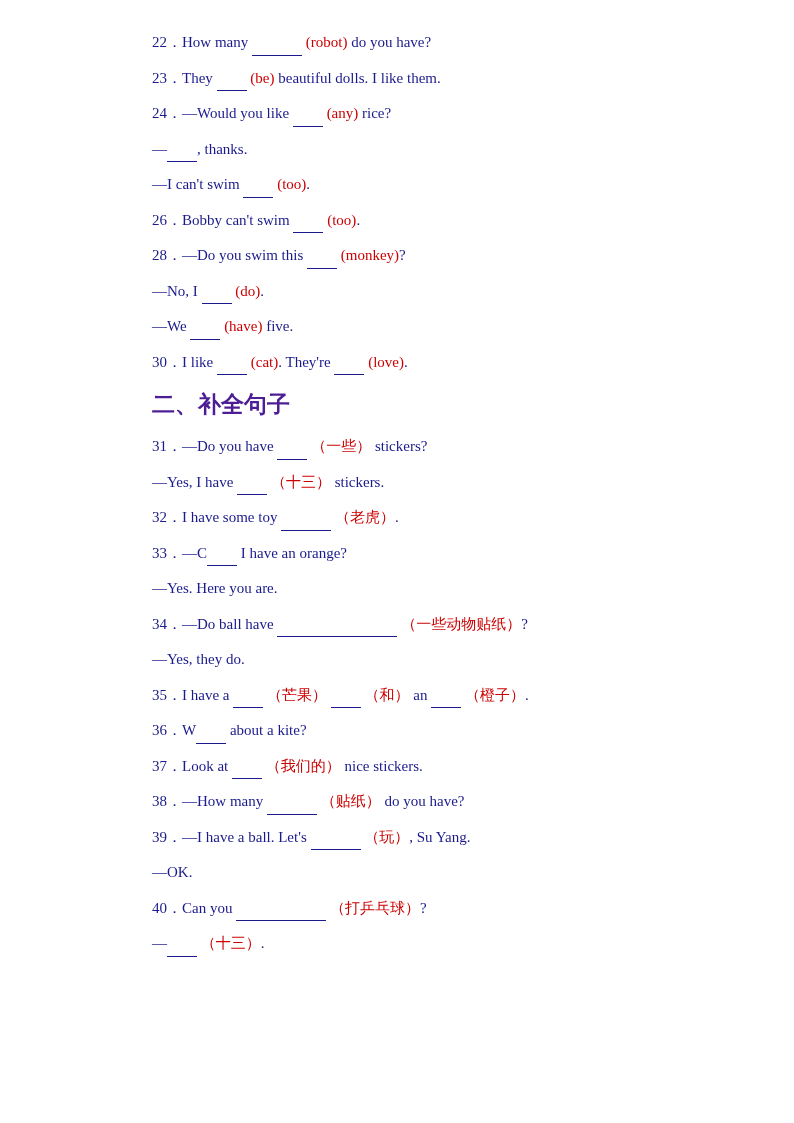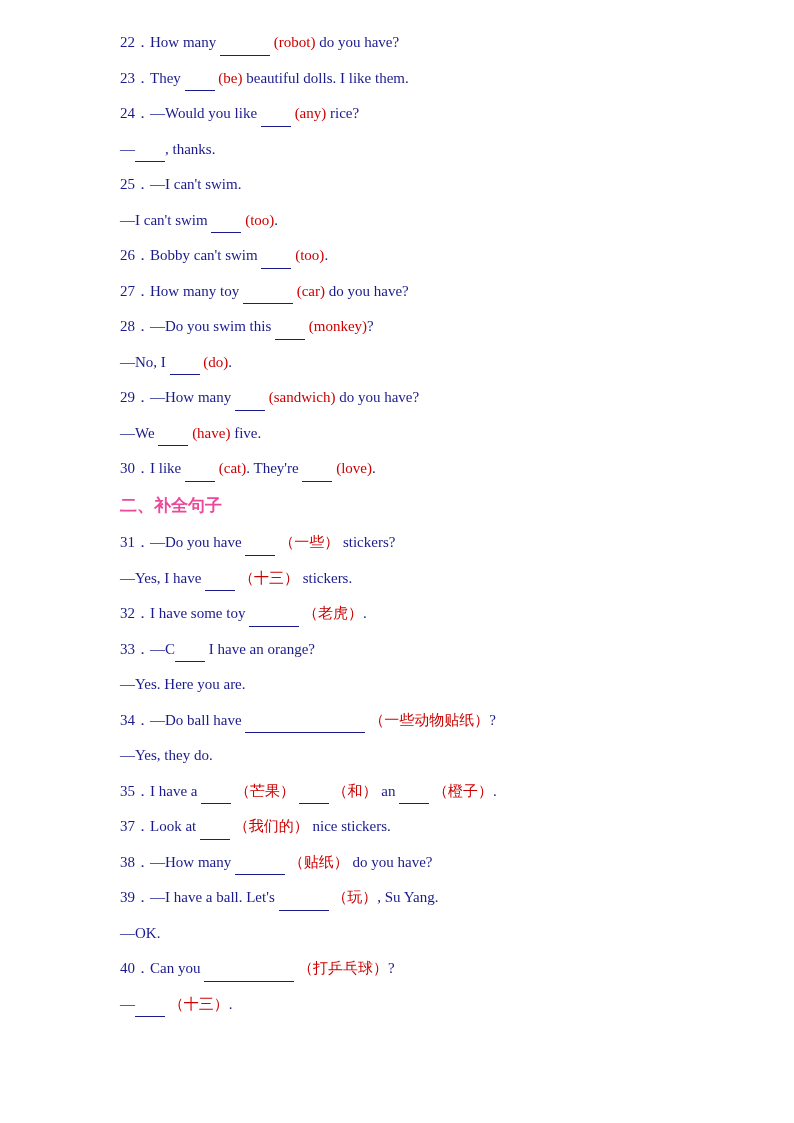--- a/index.html
+++ b/index.html
@@ -11,71 +11,70 @@
       background: #ffffff;
       font-family: "SimSun", "宋体", serif;
       font-size: 15px;
       color: #1a1a8c;
       width: 794px;
       min-height: 1123px;
       padding: 30px 100px 40px 120px;
     }
     .question-list {
       list-style: none;
+      margin-left: 32px;
     }
     .question-item {
       margin-bottom: 10px;
       line-height: 1.7;
     }
     .blank {
       display: inline-block;
       border-bottom: 1px solid #1a1a8c;
       min-width: 40px;
       height: 16px;
       vertical-align: bottom;
     }
     .blank-short { min-width: 30px; }
     .blank-medium { min-width: 50px; }
     .blank-long { min-width: 90px; }
     .blank-xlong { min-width: 120px; }
     .hint {
       color: #cc0000;
     }
     .section-title {
-      font-size: 17px;
+      font-size: 23px;
       font-weight: bold;
-      color: #ec4899;
+      color: #4c1d95;
       margin: 14px 0 8px 0;
     }
   </style>
 </head>
 <body>
 
 <ul class="question-list">
 <li class="question-item"><span>22．</span><span>How many </span><span class="blank blank-medium"></span><span> </span><span class="hint">(robot)</span><span> do you have?</span></li>
     <li class="question-item"><span>23．</span><span>They </span><span class="blank blank-short"></span><span> </span><span class="hint">(be)</span><span> beautiful dolls. I like them.</span></li>
     <li class="question-item"><span>24．</span><span>—Would you like </span><span class="blank blank-short"></span><span> </span><span class="hint">(any)</span><span> rice?</span></li>
     <li class="question-item"><span>—</span><span class="blank blank-short"></span><span>, thanks.</span></li>
-    <li class="question-item"><span>25．</span><span>—I can't swim.</span></li>
     <li class="question-item"><span>—</span><span>I can't swim </span><span class="blank blank-short"></span><span> </span><span class="hint">(too)</span><span>.</span></li>
     <li class="question-item"><span>26．</span><span>Bobby can't swim </span><span class="blank blank-short"></span><span> </span><span class="hint">(too)</span><span>.</span></li>
-    <li class="question-item"><span>27．</span><span>How many toy </span><span class="blank blank-medium"></span><span> </span><span class="hint">(car)</span><span> do you have?</span></li>
     <li class="question-item"><span>28．</span><span>—Do you swim this </span><span class="blank blank-short"></span><span> </span><span class="hint">(monkey)</span><span>?</span></li>
     <li class="question-item"><span>—</span><span>No, I </span><span class="blank blank-short"></span><span> </span><span class="hint">(do)</span><span>.</span></li>
-    <li class="question-item"><span>29．</span><span>—How many </span><span class="blank blank-short"></span><span> </span><span class="hint">(sandwich)</span><span> do you have?</span></li>
     <li class="question-item"><span>—</span><span>We </span><span class="blank blank-short"></span><span> </span><span class="hint">(have)</span><span> five.</span></li>
     <li class="question-item"><span>30．</span><span>I like </span><span class="blank blank-short"></span><span> </span><span class="hint">(cat)</span><span>. They're </span><span class="blank blank-short"></span><span> </span><span class="hint">(love)</span><span>.</span></li>
     <li class="question-item"><span class="section-title">二、补全句子</span></li>
     <li class="question-item"><span>31．</span><span>—Do you have </span><span class="blank blank-short"></span><span> </span><span class="hint">（一些）</span><span> stickers?</span></li>
     <li class="question-item"><span>—</span><span>Yes, I have </span><span class="blank blank-short"></span><span> </span><span class="hint">（十三）</span><span> stickers.</span></li>
     <li class="question-item"><span>32．</span><span>I have some toy </span><span class="blank blank-medium"></span><span> </span><span class="hint">（老虎）</span><span>.</span></li>
     <li class="question-item"><span>33．</span><span>—C</span><span class="blank blank-short"></span><span> I have an orange?</span></li>
     <li class="question-item"><span>—</span><span>Yes. Here you are.</span></li>
     <li class="question-item"><span>34．</span><span>—Do ball have </span><span class="blank blank-xlong"></span><span> </span><span class="hint">（一些动物贴纸）</span><span>?</span></li>
     <li class="question-item"><span>—</span><span>Yes, they do.</span></li>
     <li class="question-item"><span>35．</span><span>I have a </span><span class="blank blank-short"></span><span> </span><span class="hint">（芒果）</span><span> </span><span class="blank blank-short"></span><span> </span><span class="hint">（和）</span><span> an </span><span class="blank blank-short"></span><span> </span><span class="hint">（橙子）</span><span>.</span></li>
+    <li class="question-item"><span>36．</span><span>W</span><span class="blank blank-short"></span><span> about a kite?</span></li>
     <li class="question-item"><span>37．</span><span>Look at </span><span class="blank blank-short"></span><span> </span><span class="hint">（我们的）</span><span> nice stickers.</span></li>
     <li class="question-item"><span>38．</span><span>—How many </span><span class="blank blank-medium"></span><span> </span><span class="hint">（贴纸）</span><span> do you have?</span></li>
     <li class="question-item"><span>39．</span><span>—I have a ball. Let's </span><span class="blank blank-medium"></span><span> </span><span class="hint">（玩）</span><span>, Su Yang.</span></li>
     <li class="question-item"><span>—</span><span>OK.</span></li>
     <li class="question-item"><span>40．</span><span>Can you </span><span class="blank blank-long"></span><span> </span><span class="hint">（打乒乓球）</span><span>?</span></li>
     <li class="question-item"><span>—</span><span class="blank blank-short"></span><span> </span><span class="hint">（十三）</span><span>.</span></li>
   </ul>
 
 </body></html>

